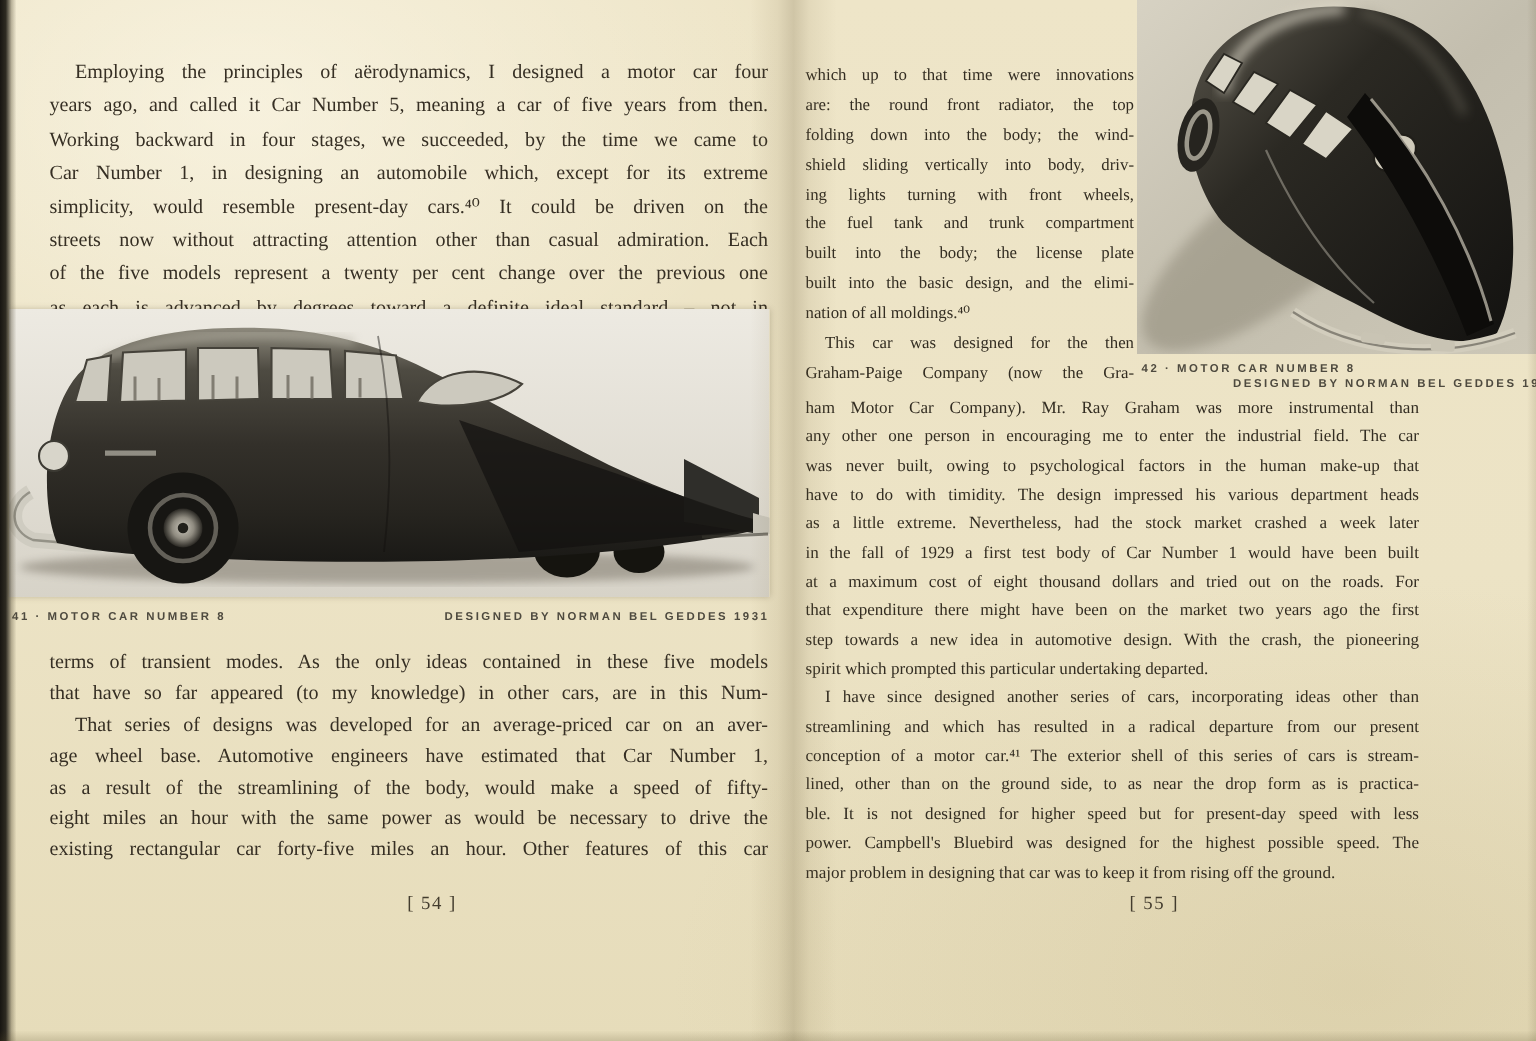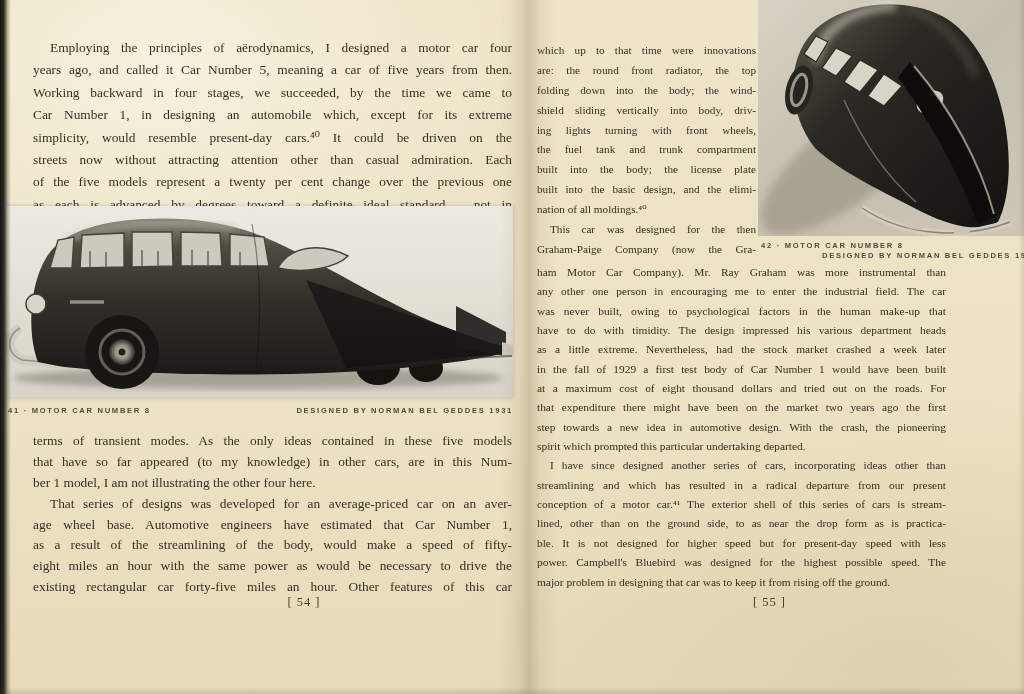--- a/index.html
+++ b/index.html
@@ -35,21 +35,21 @@
   .left-bottom .line{height:20.9px;line-height:20.9px;}
 
   .right-col{left:537px;top:41px;width:219px;font-size:11.2px;color:#332d22;}
   .right-col .line{height:19.9px;line-height:19.9px;}
   .right-col .line.indent{text-indent:13px;}
   .right-body{left:537px;top:263px;width:409px;font-size:11.4px;color:#332d22;}
   .right-body .line{height:19.35px;line-height:19.35px;}
   .right-body .line.indent{text-indent:13px;}
 
   .pageno{position:absolute;font-size:12.5px;color:#433c2e;text-align:center;letter-spacing:1px;}
-  .pageno.p54{left:64px;width:480px;top:595px;text-align:center;}
+  .pageno.p54{left:48px;width:480px;top:595px;text-align:center;}
   .pageno.p55{left:565px;width:409px;top:595px;}
 
   .caption{font-family:"Liberation Sans","DejaVu Sans",sans-serif;font-weight:700;
     font-size:7.6px;letter-spacing:1.7px;color:#4e4a3f;white-space:nowrap;}
   .cap41{position:absolute;left:8px;top:406px;width:505px;display:flex;justify-content:space-between;}
   .cap42-fig{position:absolute;left:761px;top:241px;}
   .cap42-credit{position:absolute;left:822px;top:251px;}
 
   .photo{position:absolute;box-shadow:0 0 4px rgba(70,60,35,0.25);}
   .photo1{left:6px;top:206px;width:507px;height:192px;}
@@ -134,21 +134,20 @@
 
     <div class="cap41">
       <span class="caption">41 · MOTOR CAR NUMBER 8</span>
       <span class="caption">DESIGNED BY NORMAN BEL GEDDES 1931</span>
     </div>
 
     <div class="tblock left-bottom">
 
     <div class="line">terms of transient modes. As the only ideas contained in these five models</div>
         <div class="line">that have so far appeared (to my knowledge) in other cars, are in this Num-</div>
-        <div class="line last">ber 1 model, I am not illustrating the other four here.</div>
         <div class="line indent">That series of designs was developed for an average-priced car on an aver-</div>
         <div class="line">age wheel base. Automotive engineers have estimated that Car Number 1,</div>
         <div class="line">as a result of the streamlining of the body, would make a speed of fifty-</div>
         <div class="line">eight miles an hour with the same power as would be necessary to drive the</div>
         <div class="line">existing rectangular car forty-five miles an hour. Other features of this car</div>
       </div>
 
     <div class="pageno p54">[ 54 ]</div>
   </div>
 

